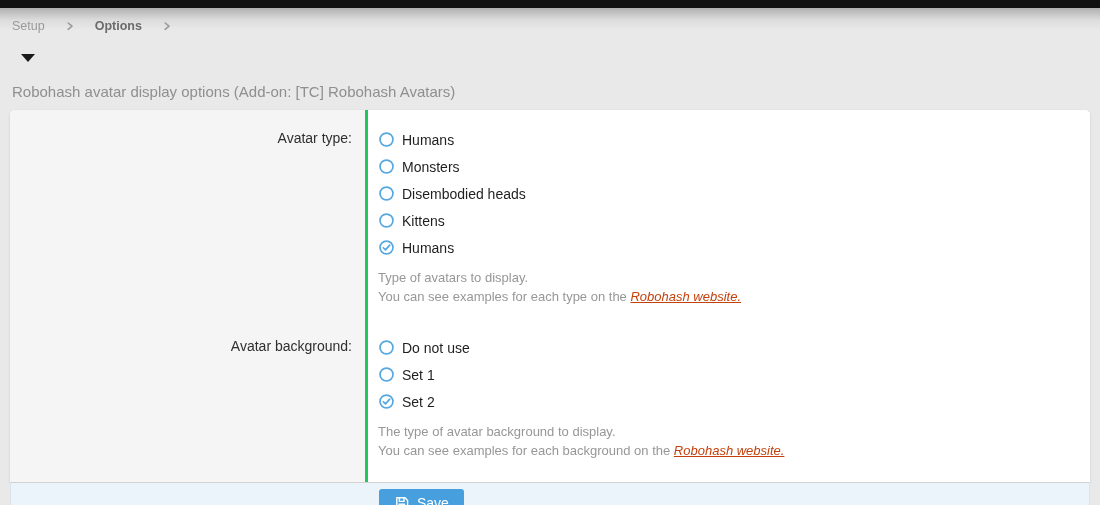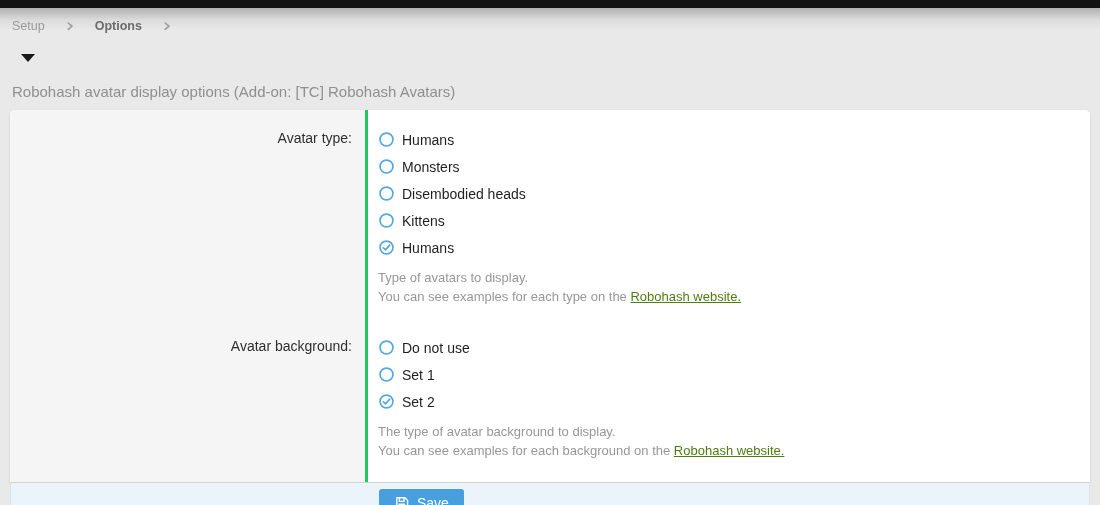--- a/index.html
+++ b/index.html
@@ -79,23 +79,24 @@
     width: max-content;
   }
   .radio-icon { display: inline-flex; width: 17px; height: 17px; }
   .explain {
     margin-top: 8px;
     font-size: 13px;
     line-height: 18.5px;
     color: #979797;
   }
   .explain a {
-    color: #4d7c0f;
+    color: #c2410c;
     text-decoration: underline;
     cursor: pointer;
+    font-style: italic;
   }
   .footer-bar {
     margin: 0 10px;
     background: #ecf4fb;
     border: 1px solid #dbe2e8;
     border-top: 1px solid #d2d2d2;
     border-radius: 0 0 5px 5px;
     height: 42px;
     display: flex; align-items: center;
     padding-left: 368px;

